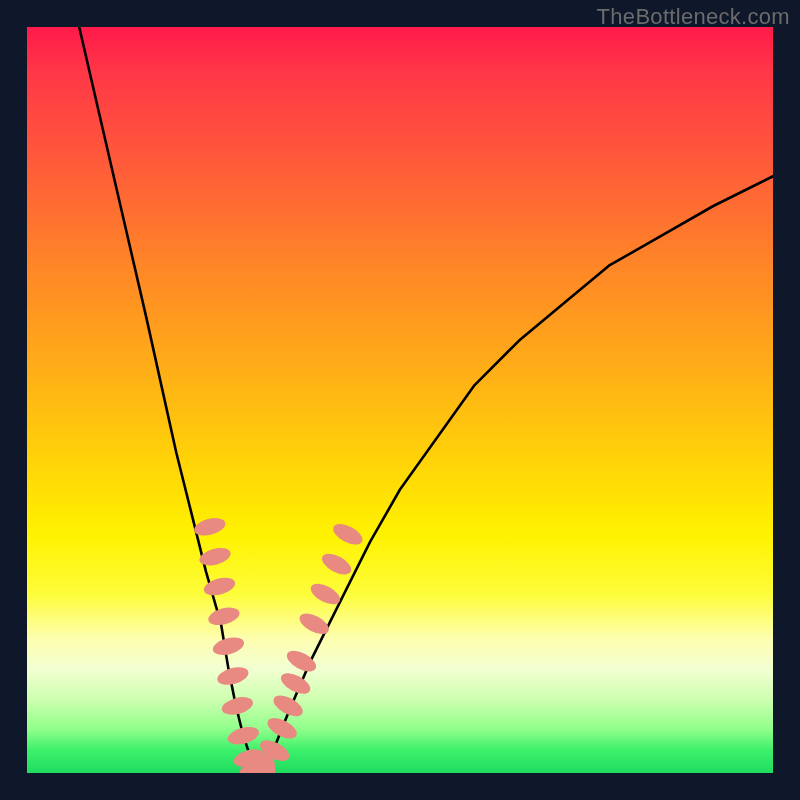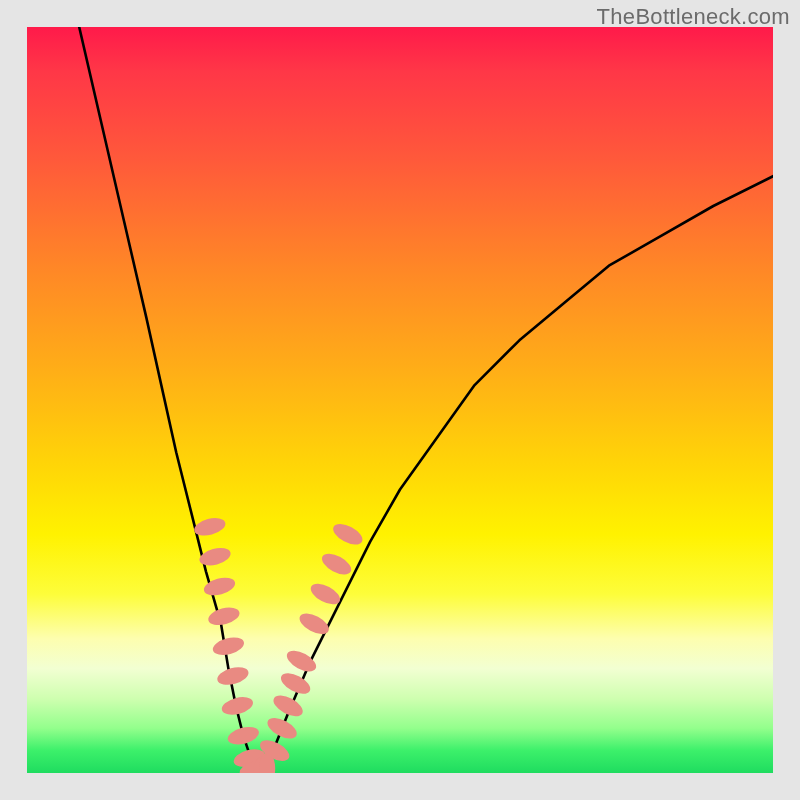--- a/index.html
+++ b/index.html
@@ -10,21 +10,21 @@
     background: #000;
     overflow: hidden;
     font-family: Arial, Helvetica, sans-serif;
   }
   .frame {
     position: absolute;
     left: 0;
     top: 0;
     width: 800px;
     height: 800px;
-    background: #e5e5e5;
+    background: #0f172a;
   }
   .plot {
     position: absolute;
     left: 27px;
     top: 27px;
     width: 746px;
     height: 746px;
     overflow: hidden;
   }
   .gradient {

